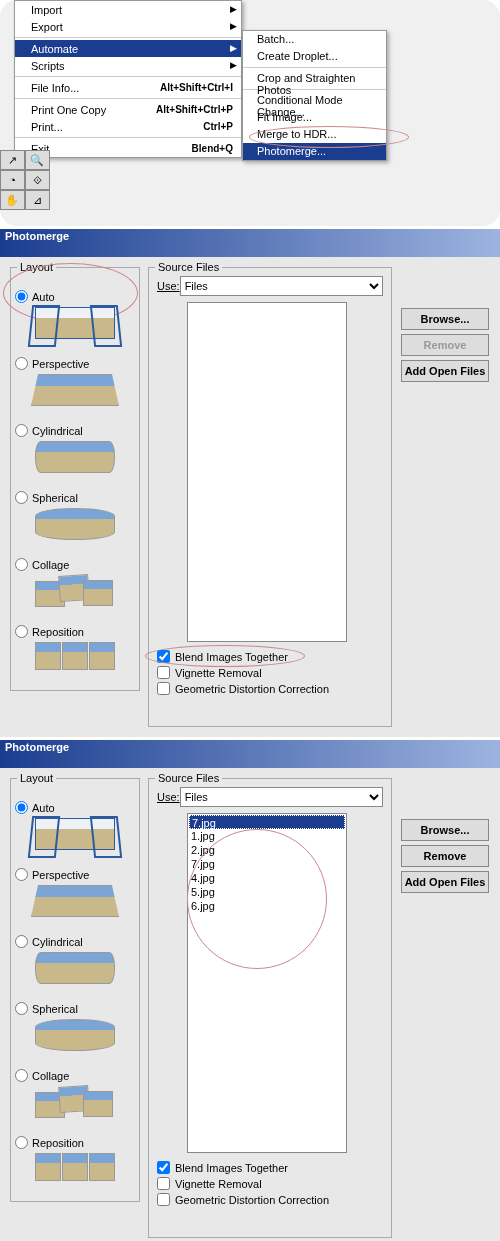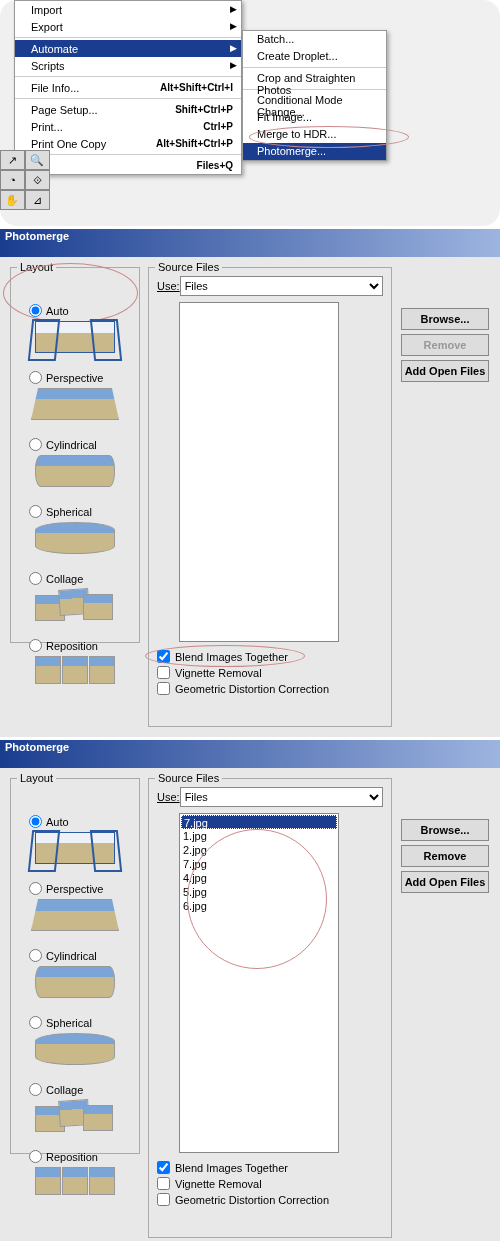--- a/index.html
+++ b/index.html
@@ -22,21 +22,21 @@
   
   .toolbox { position: absolute; left: 0; top: 150px; width: 50px; }
   .toolbox .trow { height: 20px; display: flex; }
   .toolbox .half { width: 25px; height: 20px; border: 1px solid #888; background: #ddd; display:flex; align-items:center; justify-content:center; font-size:11px; }
   
   
   .dialog-wrapper { margin-top: 3px; }
   .titlebar { height: 28px; background: linear-gradient(to right, #1a3d8f, #9db4e0); color: #fff; font-weight: bold; padding: 1px 5px; font-size: 11px; }
   .dialog-body { background: #e8e8e8; padding: 10px; display: flex; gap: 8px; position: relative; }
   
-  .layout-group { width: 130px; border: 1px solid #aaa; padding: 18px; height: 376px; position: relative; }
+  .layout-group { width: 130px; border: 1px solid #aaa; padding: 4px; height: 424px; position: relative; }
   .group-label { position: absolute; top: -7px; left: 6px; background: #e8e8e8; padding: 0 3px; font-size: 11px; }
   .layout-option { margin: 18px 0 8px 0; }
   .layout-option label { display: flex; align-items: center; gap: 4px; }
   .layout-option input[type=radio] { margin: 0; }
   .thumb { width: 80px; height: 32px; margin: 4px auto 10px auto; background: linear-gradient(to bottom, #7aa5d6 35%, #c9b88a 35%, #c9b88a 100%); position: relative; border: 1px solid #999; }
   .thumb.auto-t { background: linear-gradient(to bottom, #eef2f6 35%, #c9b88a 35%); border-color:#2c5aa0; }
   .thumb.auto-t::before, .thumb.auto-t::after { content:''; position:absolute; top:-3px; width:24px; height:38px; border:2px solid #2c5aa0; }
   .thumb.auto-t::before{ left:-6px; transform:skewX(-6deg);} .thumb.auto-t::after{ right:-6px; transform:skewX(6deg);}
   .thumb.persp-t { width: 88px; clip-path: polygon(8% 0, 92% 0, 100% 100%, 0 100%); }
   .thumb.cyl-t { border-radius: 6px / 14px; }
@@ -45,21 +45,21 @@
   .thumb.coll-t div{ position:absolute; width:30px; height:26px; border:1px solid #999; background:linear-gradient(to bottom,#7aa5d6 35%,#c9b88a 35%); }
   .thumb.coll-t .a{left:0;top:6px;} .thumb.coll-t .b{left:24px;top:0;transform:rotate(-4deg);} .thumb.coll-t .c{left:48px;top:5px;}
   .thumb.repo-t { background:#e8e8e8; border:none; display:flex; gap:1px; }
   .thumb.repo-t div{ flex:1; height:28px; border:1px solid #999; background:linear-gradient(to bottom,#7aa5d6 35%,#c9b88a 35%); }
   .ellipse2 { position: absolute; top: -5px; left: -8px; width: 135px; height: 60px; border: 1px solid #c88; border-radius: 50%; pointer-events:none; }
   
   .source-group { flex: 1; border: 1px solid #aaa; padding: 8px; position: relative; height: 460px; }
   .use-row { display: flex; align-items: center; margin-bottom: 6px; }
   .use-row .ulabel { text-decoration: underline; }
   .use-row select { flex: 1; height: 20px; font-size: 11px; border:1px solid #888; background:#fff; }
-  .filelist { width: 160px; height: 340px; margin-left: 22px; border: 1px solid #888; background: #fff; padding: 1px; font-size: 11px; }
+  .filelist { width: 160px; height: 340px; margin-left: 30px; border: 1px solid #888; background: #fff; padding: 1px; font-size: 11px; }
   .filelist .file { padding: 0 2px; height: 14px; line-height:14px; }
   .filelist .file.selected { background: #1a3d8f; color: #fff; border:1px dotted #fff; }
   .checks { margin-top: 8px; margin-left: 0; }
   .checks label { display: flex; align-items: flex-end; gap: 5px; margin: 3px 0; }
   .check-ellipse { position: relative; }
   .check-ellipse .ell { position:absolute; left:-12px; top:-5px; width:160px; height:22px; border:1px solid #c88; border-radius:50%; pointer-events:none; }
   .file-ellipse { margin-left:30px; width:140px; height:140px; border:1px solid #c88; border-radius:50%; position:absolute; top:50px; pointer-events:none; }
   
   .btn-col { position:absolute; right:-98px; top:40px; width:88px; display:flex; flex-direction:column; gap:4px; }
   .btn-col button { height:22px; font-size:11px; border:1px solid #888; background:#ddd;font-weight:bold; }
@@ -90,35 +90,31 @@
         <span class="label">Scripts</span>
         <span class="arrow">▶</span>
       </div>
     <div class="sep"></div>
     <div class="row">
         <span class="label">File Info...</span>
         <span class="shortcut">Alt+Shift+Ctrl+I</span>
       </div>
     <div class="sep"></div>
     <div class="row">
-        <span class="label">Page Setup...</span>
-        <span class="shortcut">Shift+Ctrl+P</span>
+        <span class="label">Print One Copy</span>
+        <span class="shortcut">Alt+Shift+Ctrl+P</span>
       </div>
     <div class="row">
         <span class="label">Print...</span>
         <span class="shortcut">Ctrl+P</span>
       </div>
-    <div class="row">
-        <span class="label">Print One Copy</span>
-        <span class="shortcut">Alt+Shift+Ctrl+P</span>
-      </div>
     <div class="sep"></div>
     <div class="row">
         <span class="label">Exit</span>
-        <span class="shortcut">Files+Q</span>
+        <span class="shortcut">Blend+Q</span>
       </div>
   </div>
 
   <div class="menu-right">
     <div class="row">Batch...</div>
     <div class="row">Create Droplet...</div>
     <div class="sep"></div>
     <div class="row">Crop and Straighten Photos</div>
     <div class="sep"></div>
     <div class="row">Conditional Mode Change...</div>

